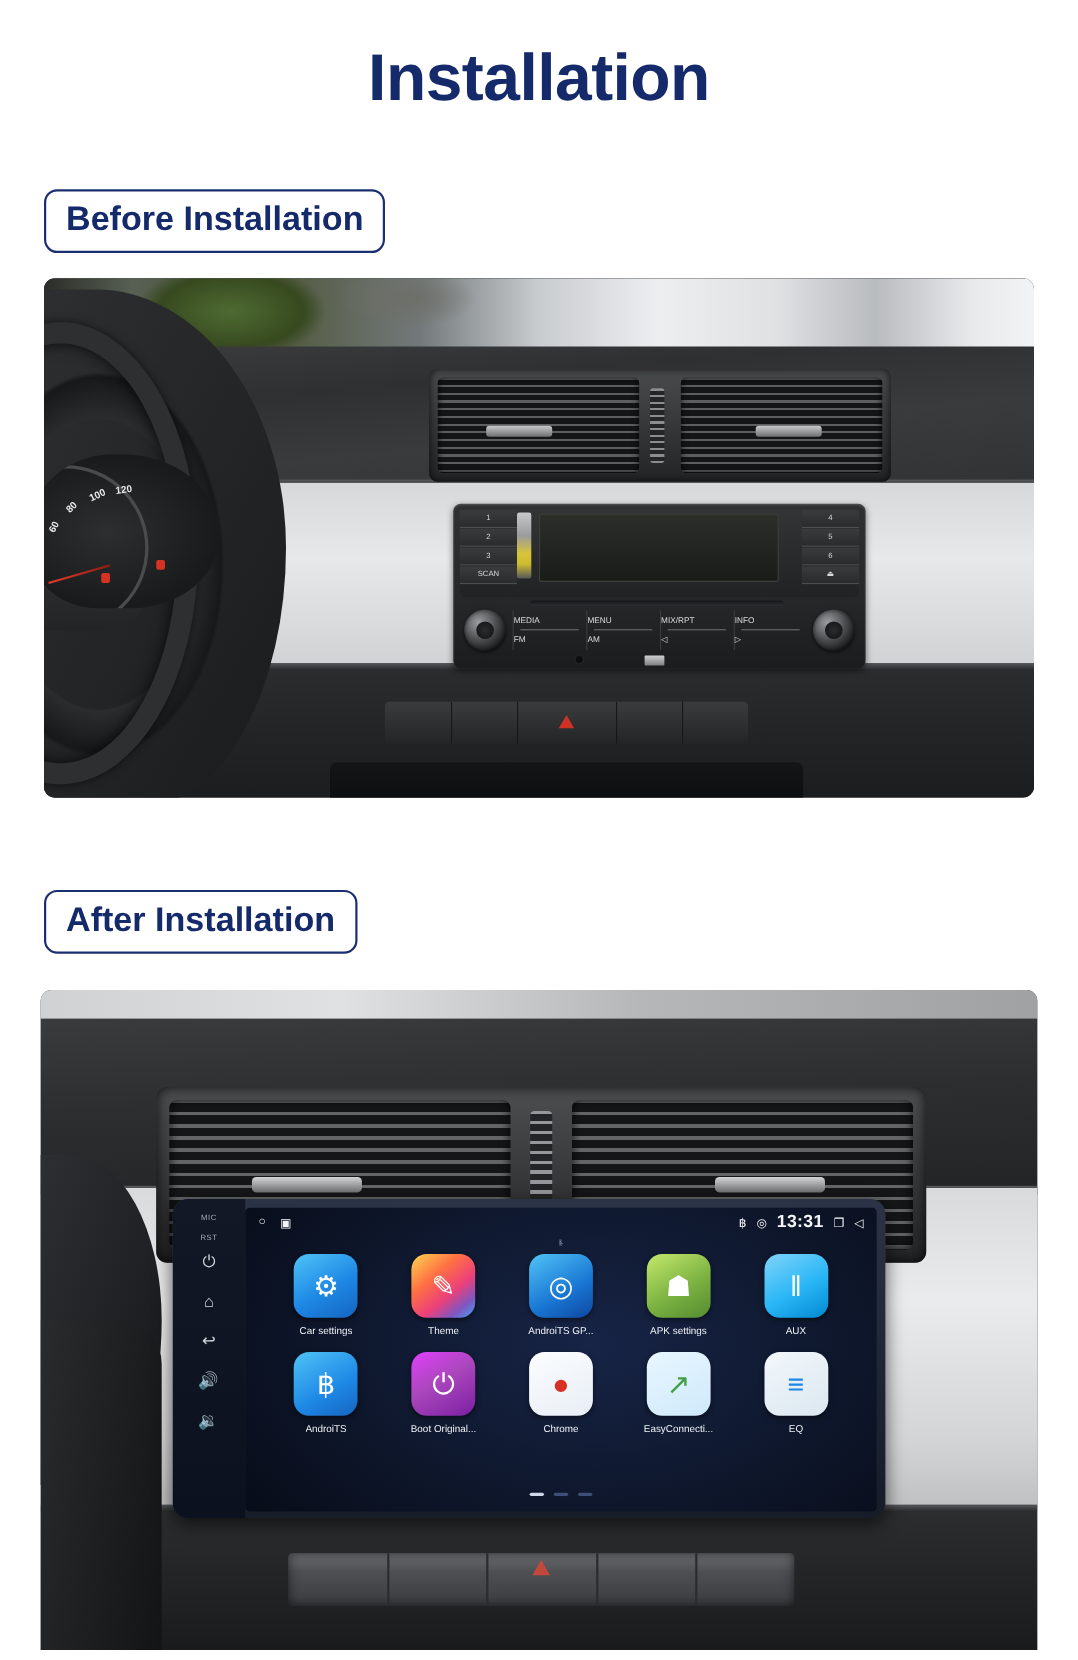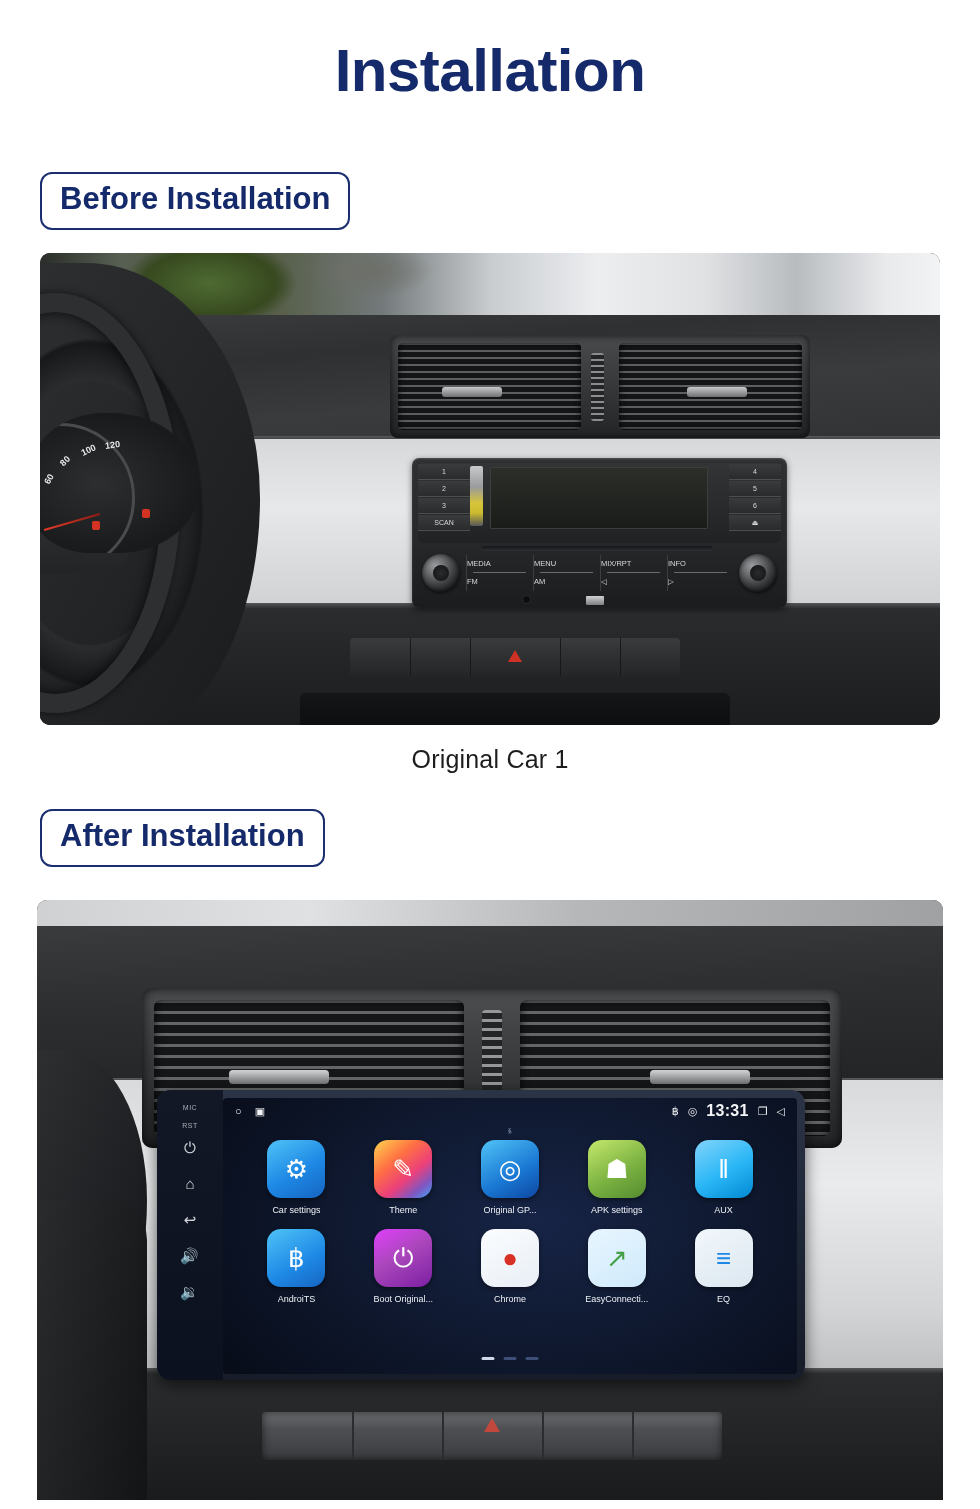--- a/index.html
+++ b/index.html
@@ -473,21 +473,20 @@
     <div class="b-hazard-row">
       <div class="b-hz-sep" style="left:60px"></div>
       <div class="b-hz-sep" style="left:120px"></div>
       <div class="b-hz-sep" style="left:210px"></div>
       <div class="b-hz-sep" style="left:270px"></div>
       <div class="b-hz-tri"></div>
     </div>
     <div class="b-tray"></div>
   </div>
 
-  <div class="caption" id="caption-1">Original Car  1</div>
 
   <div class="label-pill" id="pill-after">After Installation</div>
 
   <div class="photo" id="photo-after">
     <div class="a-top"></div>
     <div class="a-dash"></div>
     <div class="a-dash-mid"></div>
     <div class="a-dash-bot"></div>
     <div class="a-wheelcorner"></div>
     <div class="a-wheelcorner2"></div>
@@ -543,21 +542,21 @@
             <div class="a-app">
               <div class="a-icon ic-theme">
                 <span class="glyph">✎</span>
               </div>
               <div class="a-app-lbl">Theme</div>
             </div>
             <div class="a-app">
               <div class="a-icon ic-gps">
                 <span class="glyph">◎</span>
               </div>
-              <div class="a-app-lbl">Original GP...</div>
+              <div class="a-app-lbl">AndroiTS GP...</div>
             </div>
             <div class="a-app">
               <div class="a-icon ic-apk">
                 <span class="glyph">☗</span>
               </div>
               <div class="a-app-lbl">APK settings</div>
             </div>
             <div class="a-app">
               <div class="a-icon ic-aux">
                 <span class="glyph">‖</span>

